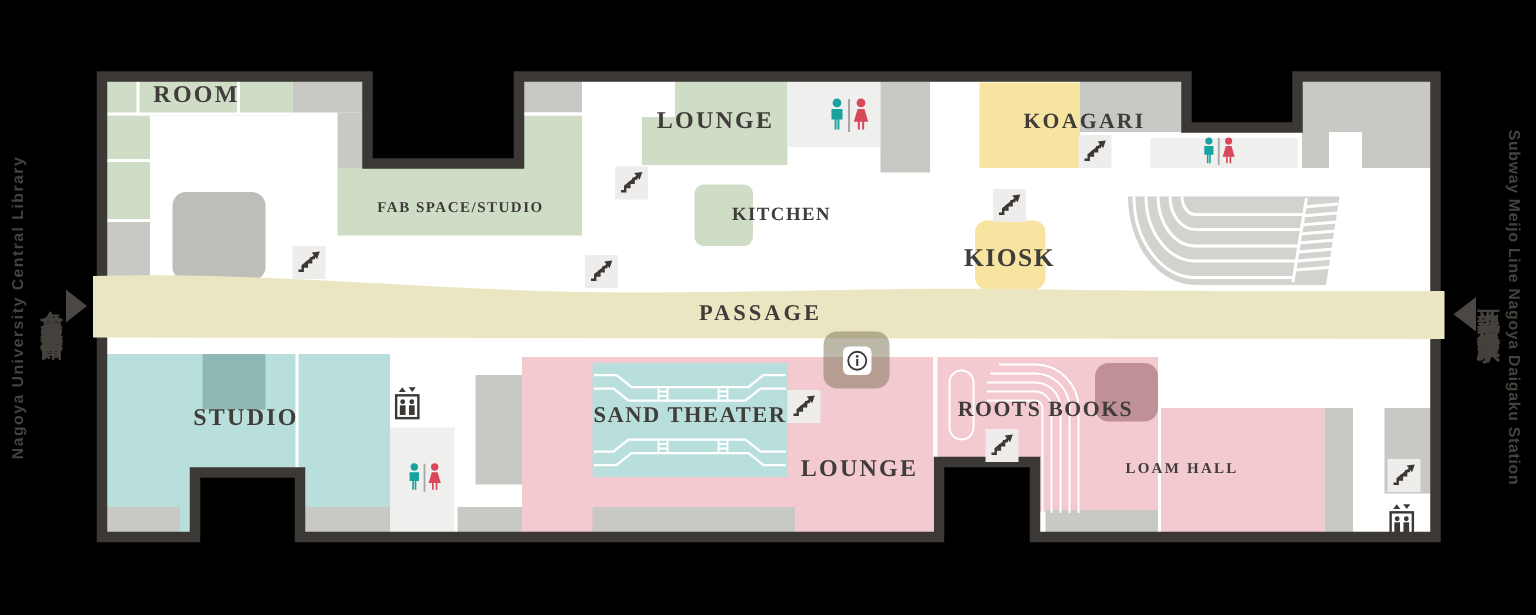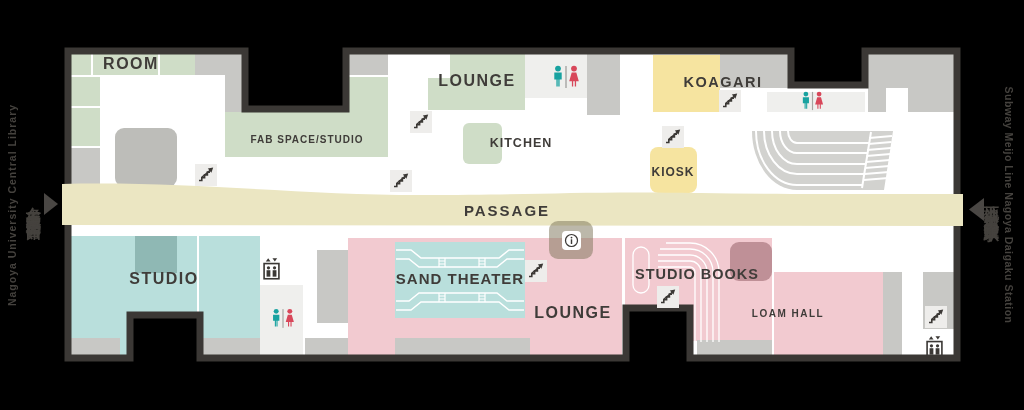--- a/index.html
+++ b/index.html
@@ -1,20 +1,20 @@
 <!DOCTYPE html>
 <html><head>
 <meta charset="utf-8">
 <style>
   html,body{margin:0;padding:0;background:#000;}
   .stage{position:relative;width:1024px;height:410px;background:#000;overflow:hidden;
          font-family:"Liberation Sans","DejaVu Sans",sans-serif;}
   .stage svg.base{position:absolute;left:0;top:0;}
   .lbl{position:absolute;transform:translate(-50%,-50%);font-weight:bold;color:#3f3c39;
-       white-space:nowrap;letter-spacing:1.5px;}
+       white-space:nowrap;letter-spacing:1.5px;font-family:Liberation Serif, serif;}
   .side{position:absolute;font-weight:bold;color:#45423e;white-space:nowrap;}
   .vert{writing-mode:vertical-rl;}
   .flip{transform:translate(-50%,-50%) rotate(180deg);}
   .cent{transform:translate(-50%,-50%);}
   .icon{position:absolute;display:flex;align-items:center;justify-content:center;}
   .stairs-bg{width:22px;height:22px;background:#eeedeb;}
   .info-bg{width:44px;height:38px;border-radius:9px;background:rgba(122,114,85,0.5);}
   .info-inner{width:19px;height:19px;border-radius:4px;background:#fff;display:flex;
               align-items:center;justify-content:center;}
 </style>
@@ -135,26 +135,26 @@
 
   <polygon fill="#4a4744" points="44,193 58,204 44,215"></polygon>
   <polygon fill="#4a4744" points="984,198 969,209.5 984,221"></polygon>
 </svg>
 
 <div class="lbl" style="left:131px;top:64px;font-size:16px;">ROOM</div>
 <div class="lbl" style="left:307px;top:139px;font-size:10px;letter-spacing:1px;">FAB SPACE/STUDIO</div>
 <div class="lbl" style="left:477px;top:81px;font-size:16px;">LOUNGE</div>
 <div class="lbl" style="left:482px;top:143px;font-size:12.5px;letter-spacing:1px;margin-left:39px;">KITCHEN</div>
 <div class="lbl" style="left:713px;top:82px;font-size:14.5px;padding-left:20px;">KOAGARI</div>
-<div class="lbl" style="left:673px;top:172px;font-size:12px;letter-spacing:1px;">KIOSK</div>
+<div class="lbl" style="left:673px;top:172px;font-size:17px;letter-spacing:1px;">KIOSK</div>
 <div class="lbl" style="left:507px;top:210px;font-size:15px;letter-spacing:2px;">PASSAGE</div>
 <div class="lbl" style="left:164px;top:279px;font-size:16px;">STUDIO</div>
 <div class="lbl" style="left:460px;top:278px;font-size:15px;letter-spacing:1px;">SAND THEATER</div>
 <div class="lbl" style="left:573px;top:313px;font-size:16px;">LOUNGE</div>
-<div class="lbl" style="left:697px;top:274px;font-size:14.5px;letter-spacing:1px;">STUDIO BOOKS</div>
+<div class="lbl" style="left:697px;top:274px;font-size:14.5px;letter-spacing:1px;">ROOTS BOOKS</div>
 <div class="lbl" style="left:788px;top:313px;font-size:10px;">LOAM HALL</div>
 
 <div class="side vert flip" style="left:12px;top:205px;font-size:10.5px;letter-spacing:1px;">Nagoya University Central Library</div>
 <div class="side vert cent" style="left:33px;top:205px;font-size:15px;letter-spacing:2px;">名古屋大学中央図書館</div>
 <div class="side vert cent" style="left:991px;top:205px;font-size:15px;letter-spacing:1px;">地下鉄 名城線 名古屋大学駅</div>
 <div class="side vert cent" style="left:1009px;top:205px;font-size:10.5px;letter-spacing:0.5px;">Subway Meijo Line Nagoya Daigaku Station</div>
 
 <div class="icon stairs-bg" style="left:410px;top:111px;">
       <svg width="22" height="22" viewBox="0 0 22 22">
         <path d="M4 16.5 H6.8 V13.7 H9.6 V10.9 H12.4 V8.1 H15" fill="none" stroke="#3b3835" stroke-width="1.6"></path>

